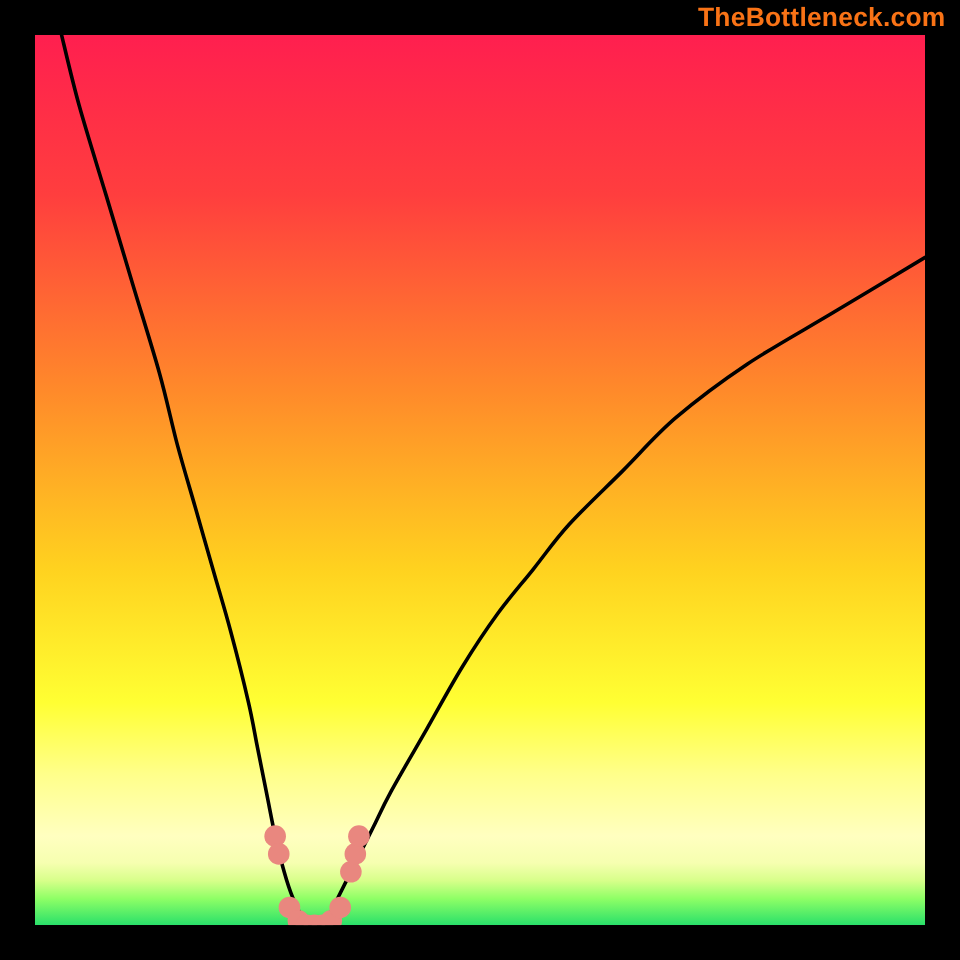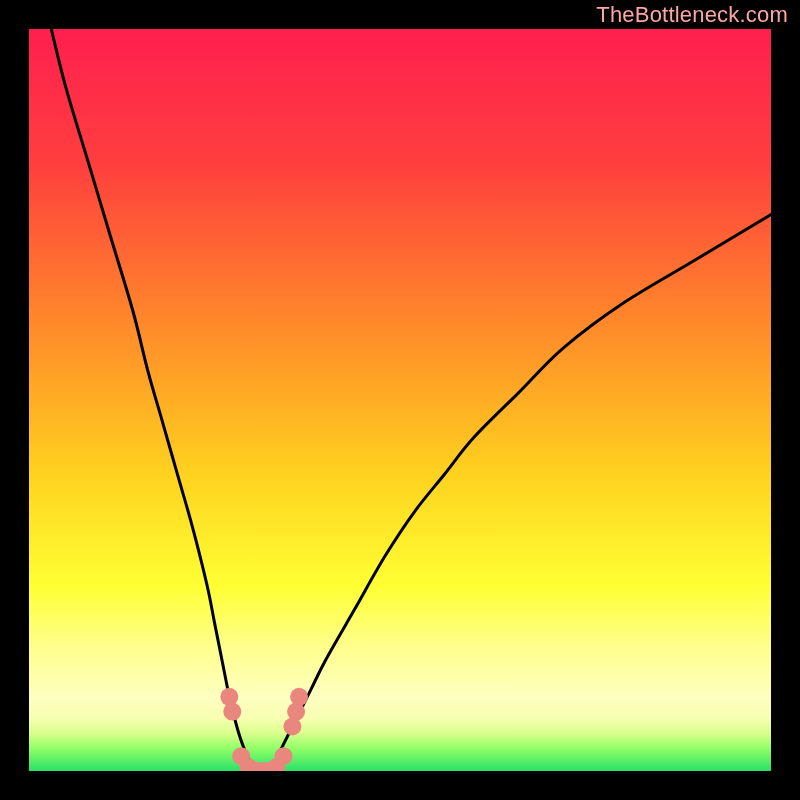--- a/index.html
+++ b/index.html
@@ -13,23 +13,23 @@
   .frame {
     position: relative;
     width: 800px;
     height: 800px;
     background: #000;
   }
   .watermark {
     position: absolute;
     top: 2px;
     right: 12px;
-    color: #fca5a5;
+    color: #f97316;
     font-size: 22px;
-    font-weight: 400;
+    font-weight: 700;
     letter-spacing: 0.2px;
     z-index: 5;
   }
   .plot {
     position: absolute;
     left: 29px;
     top: 29px;
     width: 742px;
     height: 742px;
     overflow: hidden;

